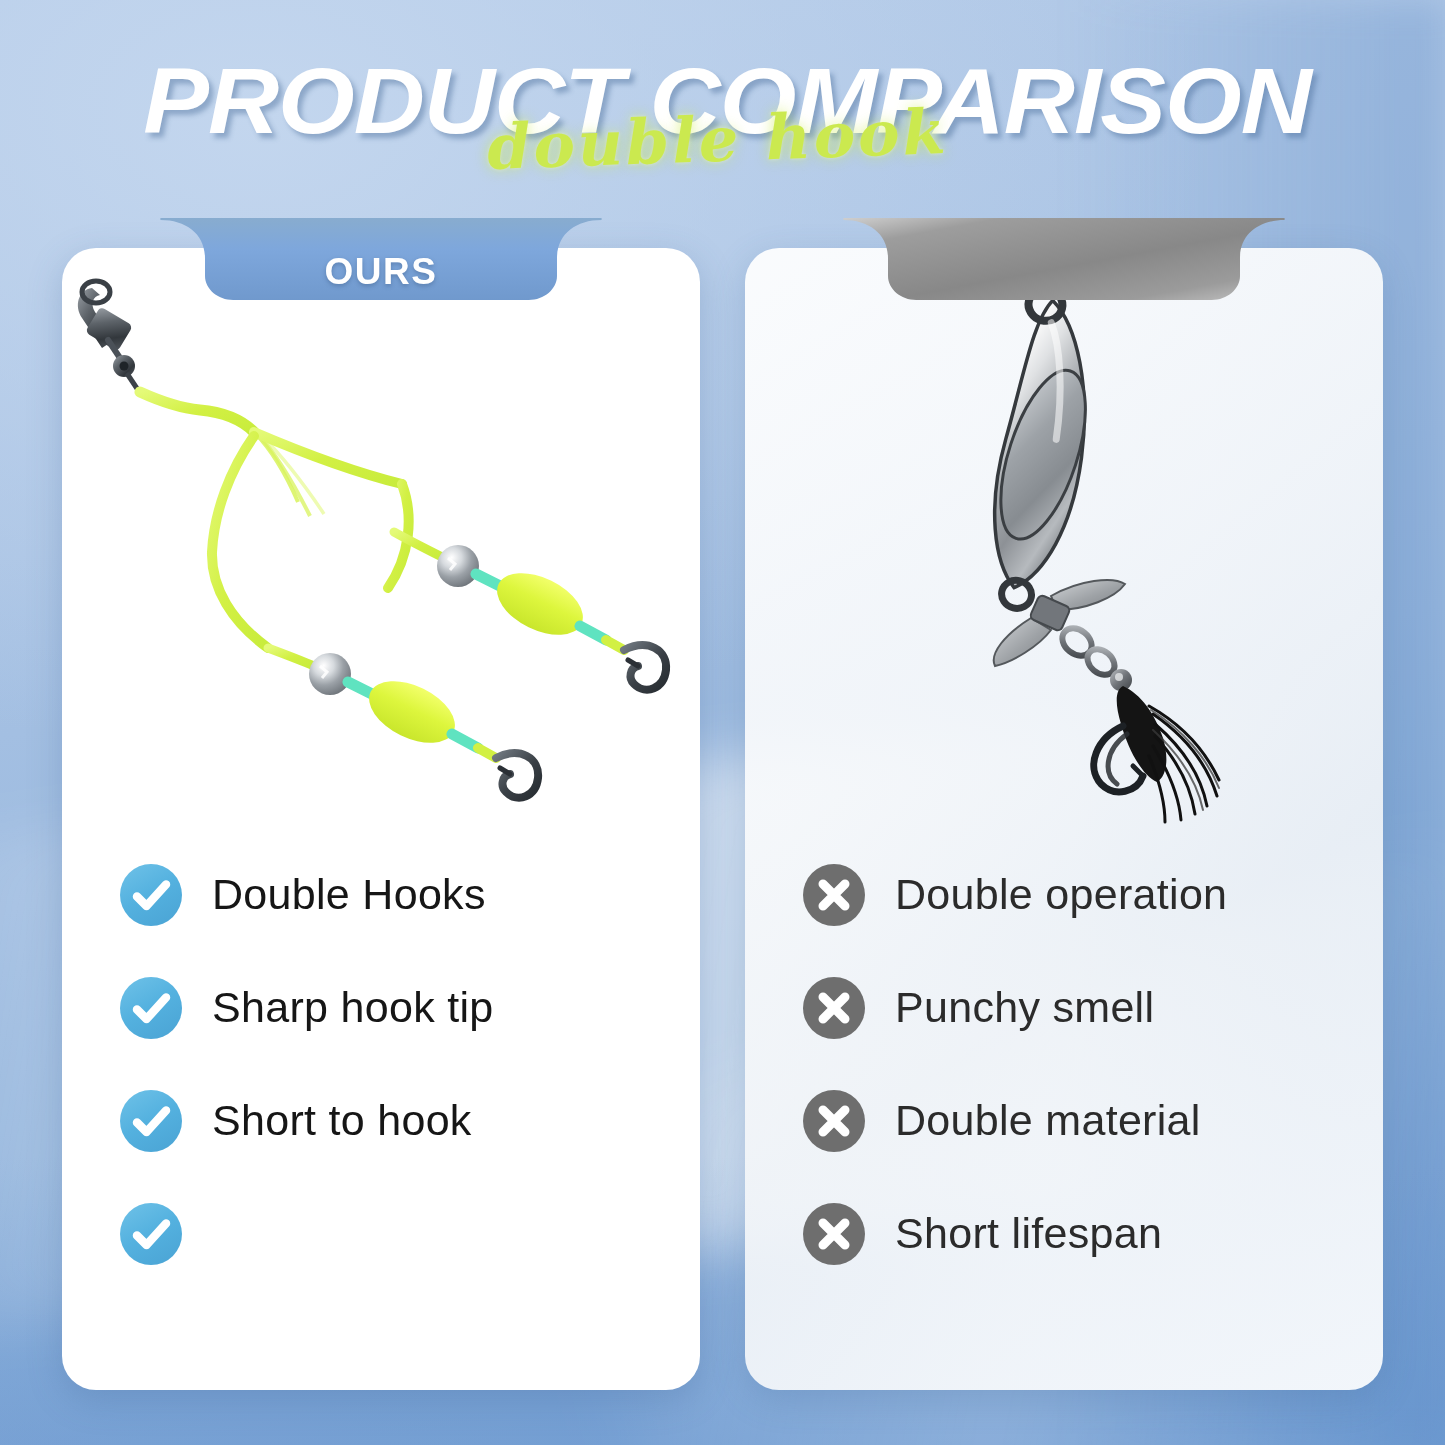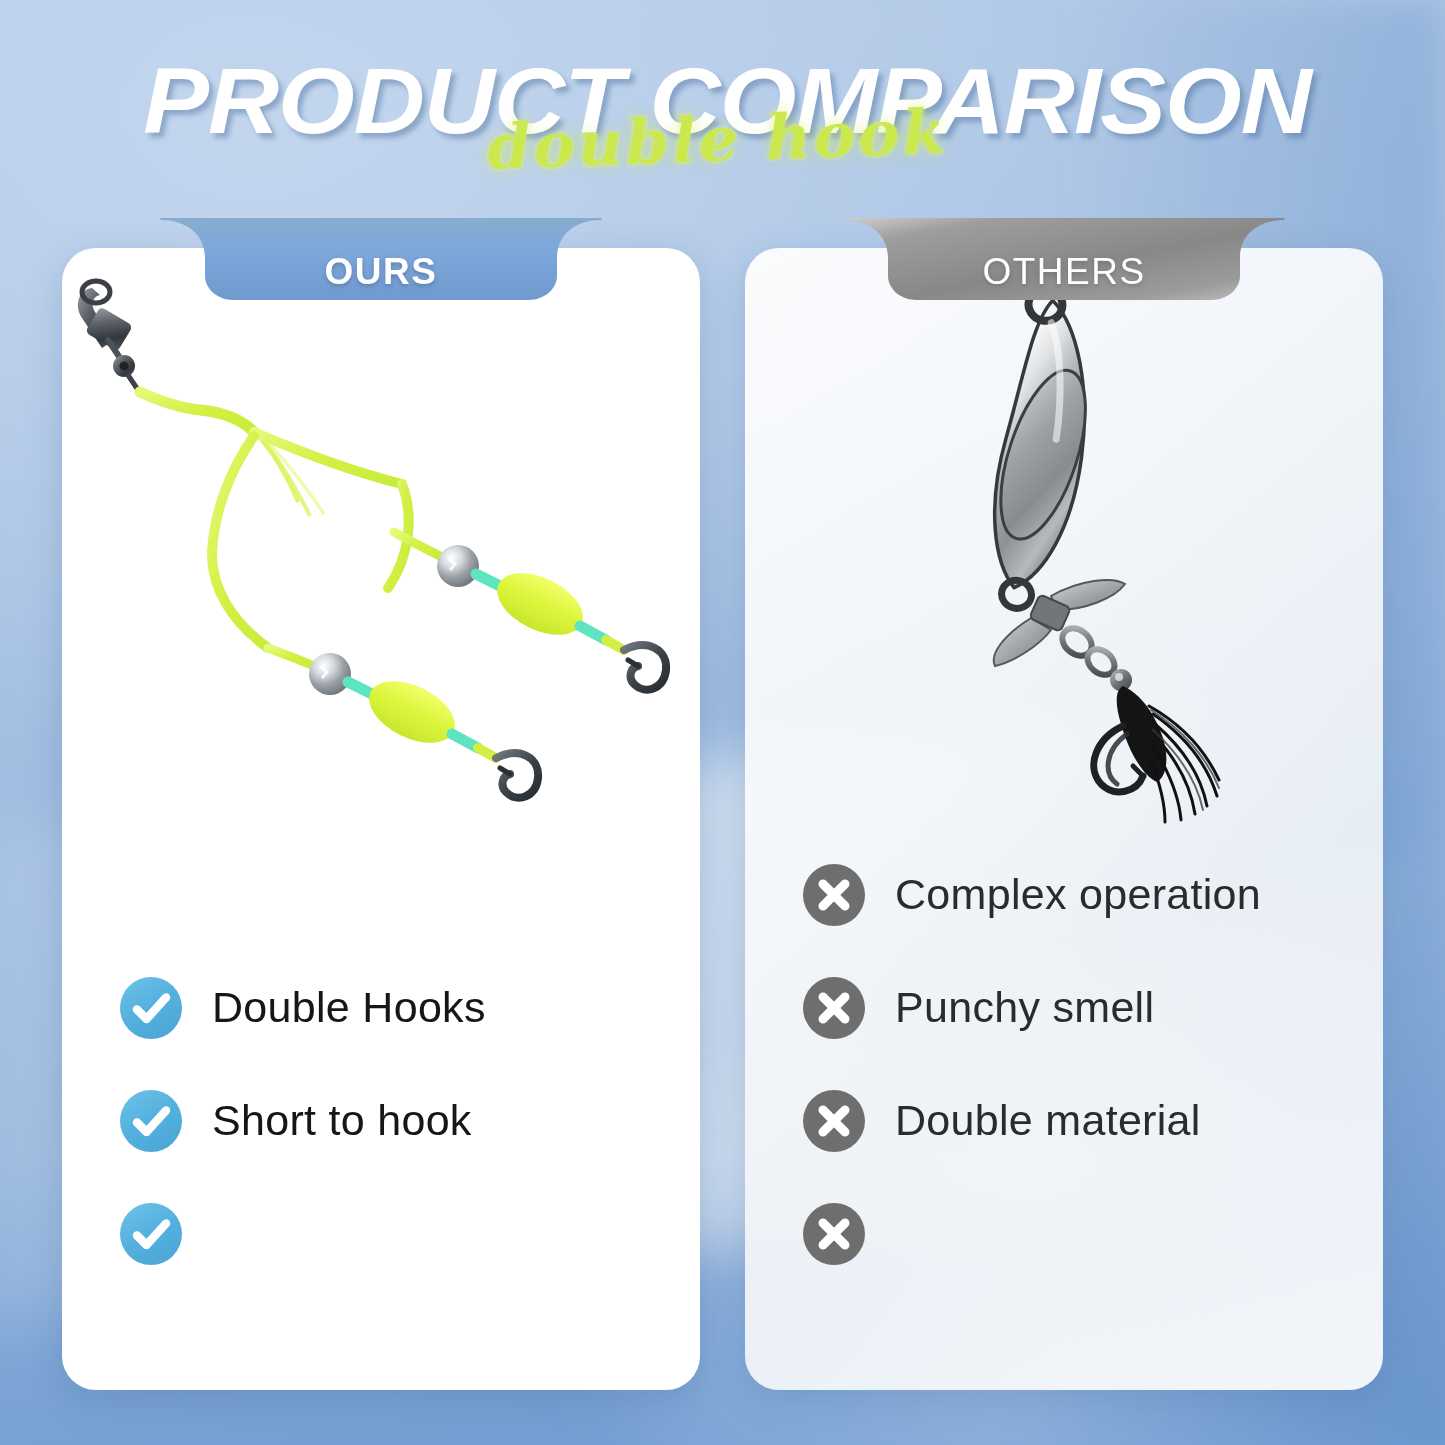--- a/index.html
+++ b/index.html
@@ -292,20 +292,28 @@
 
     <div class="feature-row">
       <span class="feature-icon icon-check">
         <svg viewBox="0 0 62 62">
             <path d="M17 32.5 L26.5 42 L46 20.5" stroke="#ffffff" stroke-width="8.5" fill="none" stroke-linecap="round" stroke-linejoin="round"></path>
           </svg>
       </span>
       <span class="feature-text">Double Hooks</span>
     </div>
 
+    <div class="feature-row">
+      <span class="feature-icon icon-check">
+        <svg viewBox="0 0 62 62">
+            <path d="M17 32.5 L26.5 42 L46 20.5" stroke="#ffffff" stroke-width="8.5" fill="none" stroke-linecap="round" stroke-linejoin="round"></path>
+          </svg>
+      </span>
+      <span class="feature-text">Sharp hook tip</span>
+    </div>
 
     <div class="feature-row">
       <span class="feature-icon icon-check">
         <svg viewBox="0 0 62 62">
             <path d="M17 32.5 L26.5 42 L46 20.5" stroke="#ffffff" stroke-width="8.5" fill="none" stroke-linecap="round" stroke-linejoin="round"></path>
           </svg>
       </span>
       <span class="feature-text">Short to hook</span>
     </div>
 
@@ -328,21 +336,20 @@
         <linearGradient id="gradOthers" x1="0" y1="0" x2="1" y2="1">
           <stop offset="0%" stop-color="#cfcfcf"></stop>
           <stop offset="18%" stop-color="#9d9d9d"></stop>
           <stop offset="55%" stop-color="#888888"></stop>
           <stop offset="82%" stop-color="#9b9b9b"></stop>
           <stop offset="100%" stop-color="#c6c6c6"></stop>
         </linearGradient>
       </defs>
       <path d="M -38 0 L 338 0 L 338 2 C 316 2 300 16 300 40 L 300 58 C 300 71 289 82 276 82 L 24 82 C 11 82 0 71 0 58 L 0 40 C 0 16 -16 2 -38 2 Z" fill="url(#gradOthers)"></path>
     </svg>
-    <div class="badge-label">OTHERS</div>
   </div>
 
   <div class="product-art">
     <svg viewBox="0 0 638 580" preserveAspectRatio="xMidYMid meet">
       <defs>
         <linearGradient id="spoonG" x1="0.12" y1="0" x2="0.9" y2="1">
           <stop offset="0%" stop-color="#fdfdfd"></stop>
           <stop offset="18%" stop-color="#dfe1e3"></stop>
           <stop offset="42%" stop-color="#a7abaf"></stop>
           <stop offset="62%" stop-color="#8d9196"></stop>
@@ -421,21 +428,21 @@
   </div>
 
   <div class="feature-list">
 
     <div class="feature-row">
       <span class="feature-icon icon-cross">
         <svg viewBox="0 0 62 62">
             <path d="M20 20 L42 42 M42 20 L20 42" stroke="#ffffff" stroke-width="9" fill="none" stroke-linecap="round"></path>
           </svg>
       </span>
-      <span class="feature-text">Complex operation</span>
+      <span class="feature-text">Double operation</span>
     </div>
 
     <div class="feature-row">
       <span class="feature-icon icon-cross">
         <svg viewBox="0 0 62 62">
             <path d="M20 20 L42 42 M42 20 L20 42" stroke="#ffffff" stroke-width="9" fill="none" stroke-linecap="round"></path>
           </svg>
       </span>
       <span class="feature-text">Punchy smell</span>
     </div>
@@ -448,16 +455,17 @@
       </span>
       <span class="feature-text">Double material</span>
     </div>
 
     <div class="feature-row">
       <span class="feature-icon icon-cross">
         <svg viewBox="0 0 62 62">
             <path d="M20 20 L42 42 M42 20 L20 42" stroke="#ffffff" stroke-width="9" fill="none" stroke-linecap="round"></path>
           </svg>
       </span>
+      <span class="feature-text">Short lifespan</span>
     </div>
 
   </div>
 </div>
 
 </body></html>

